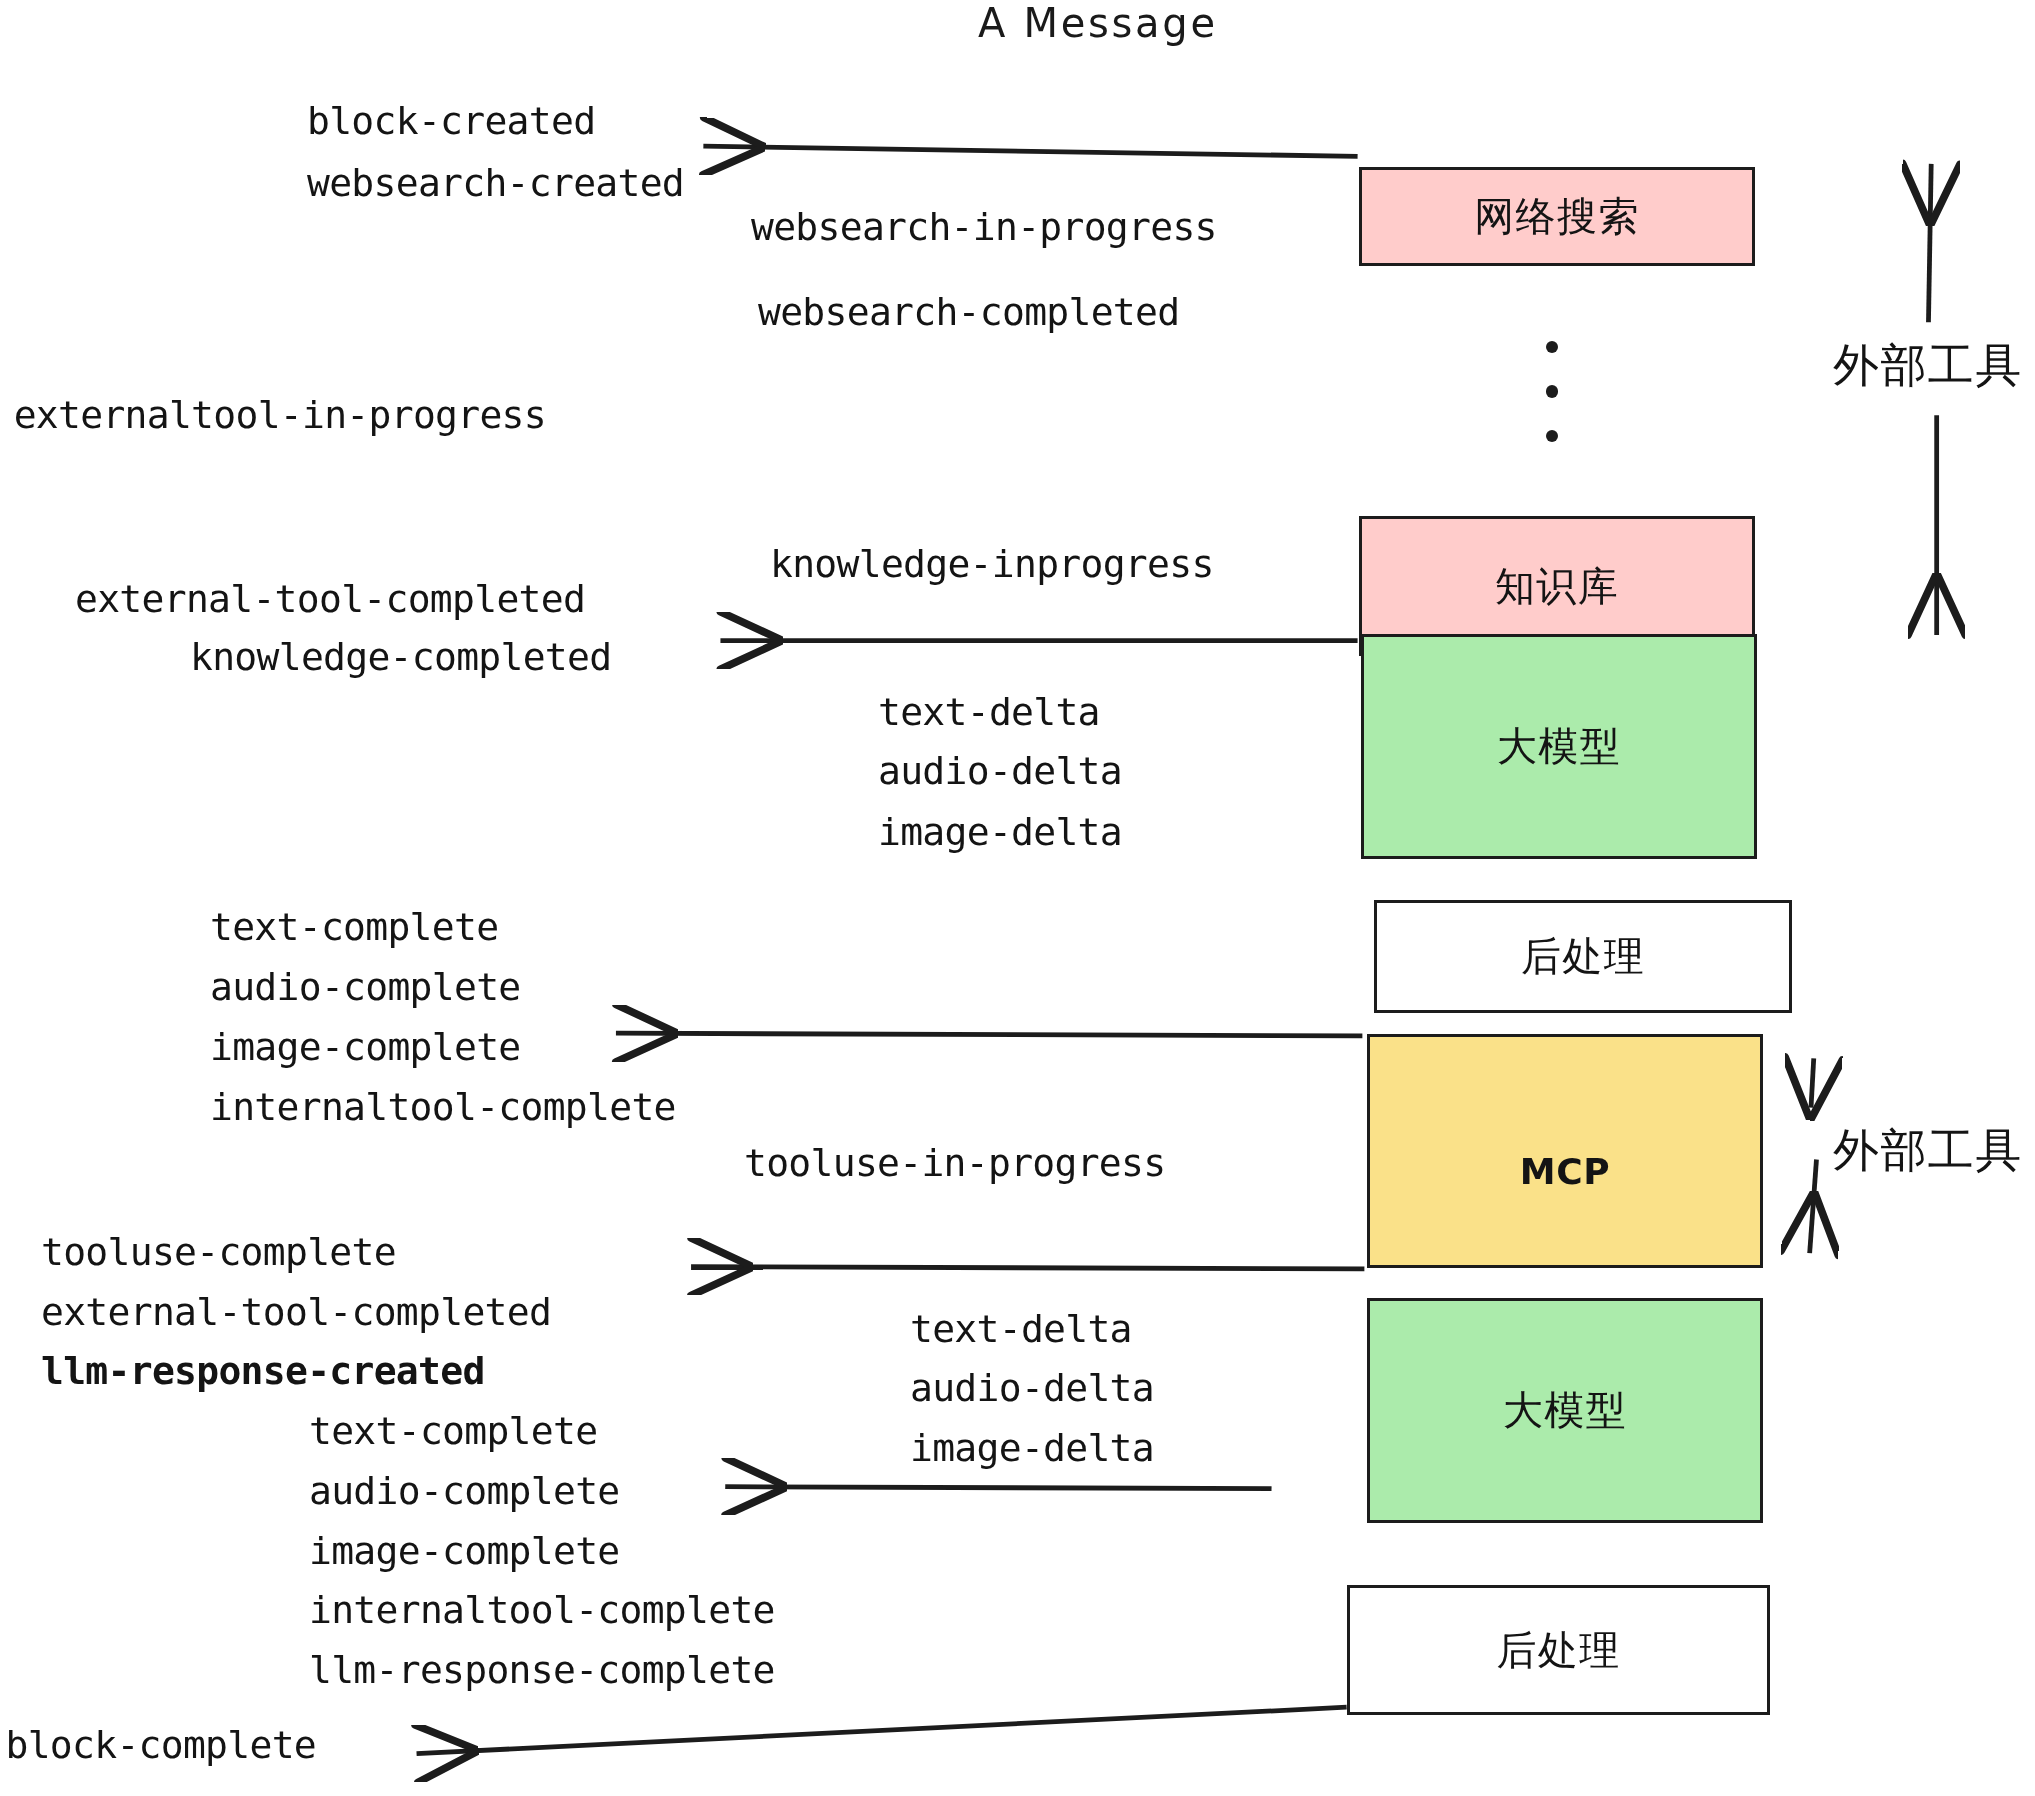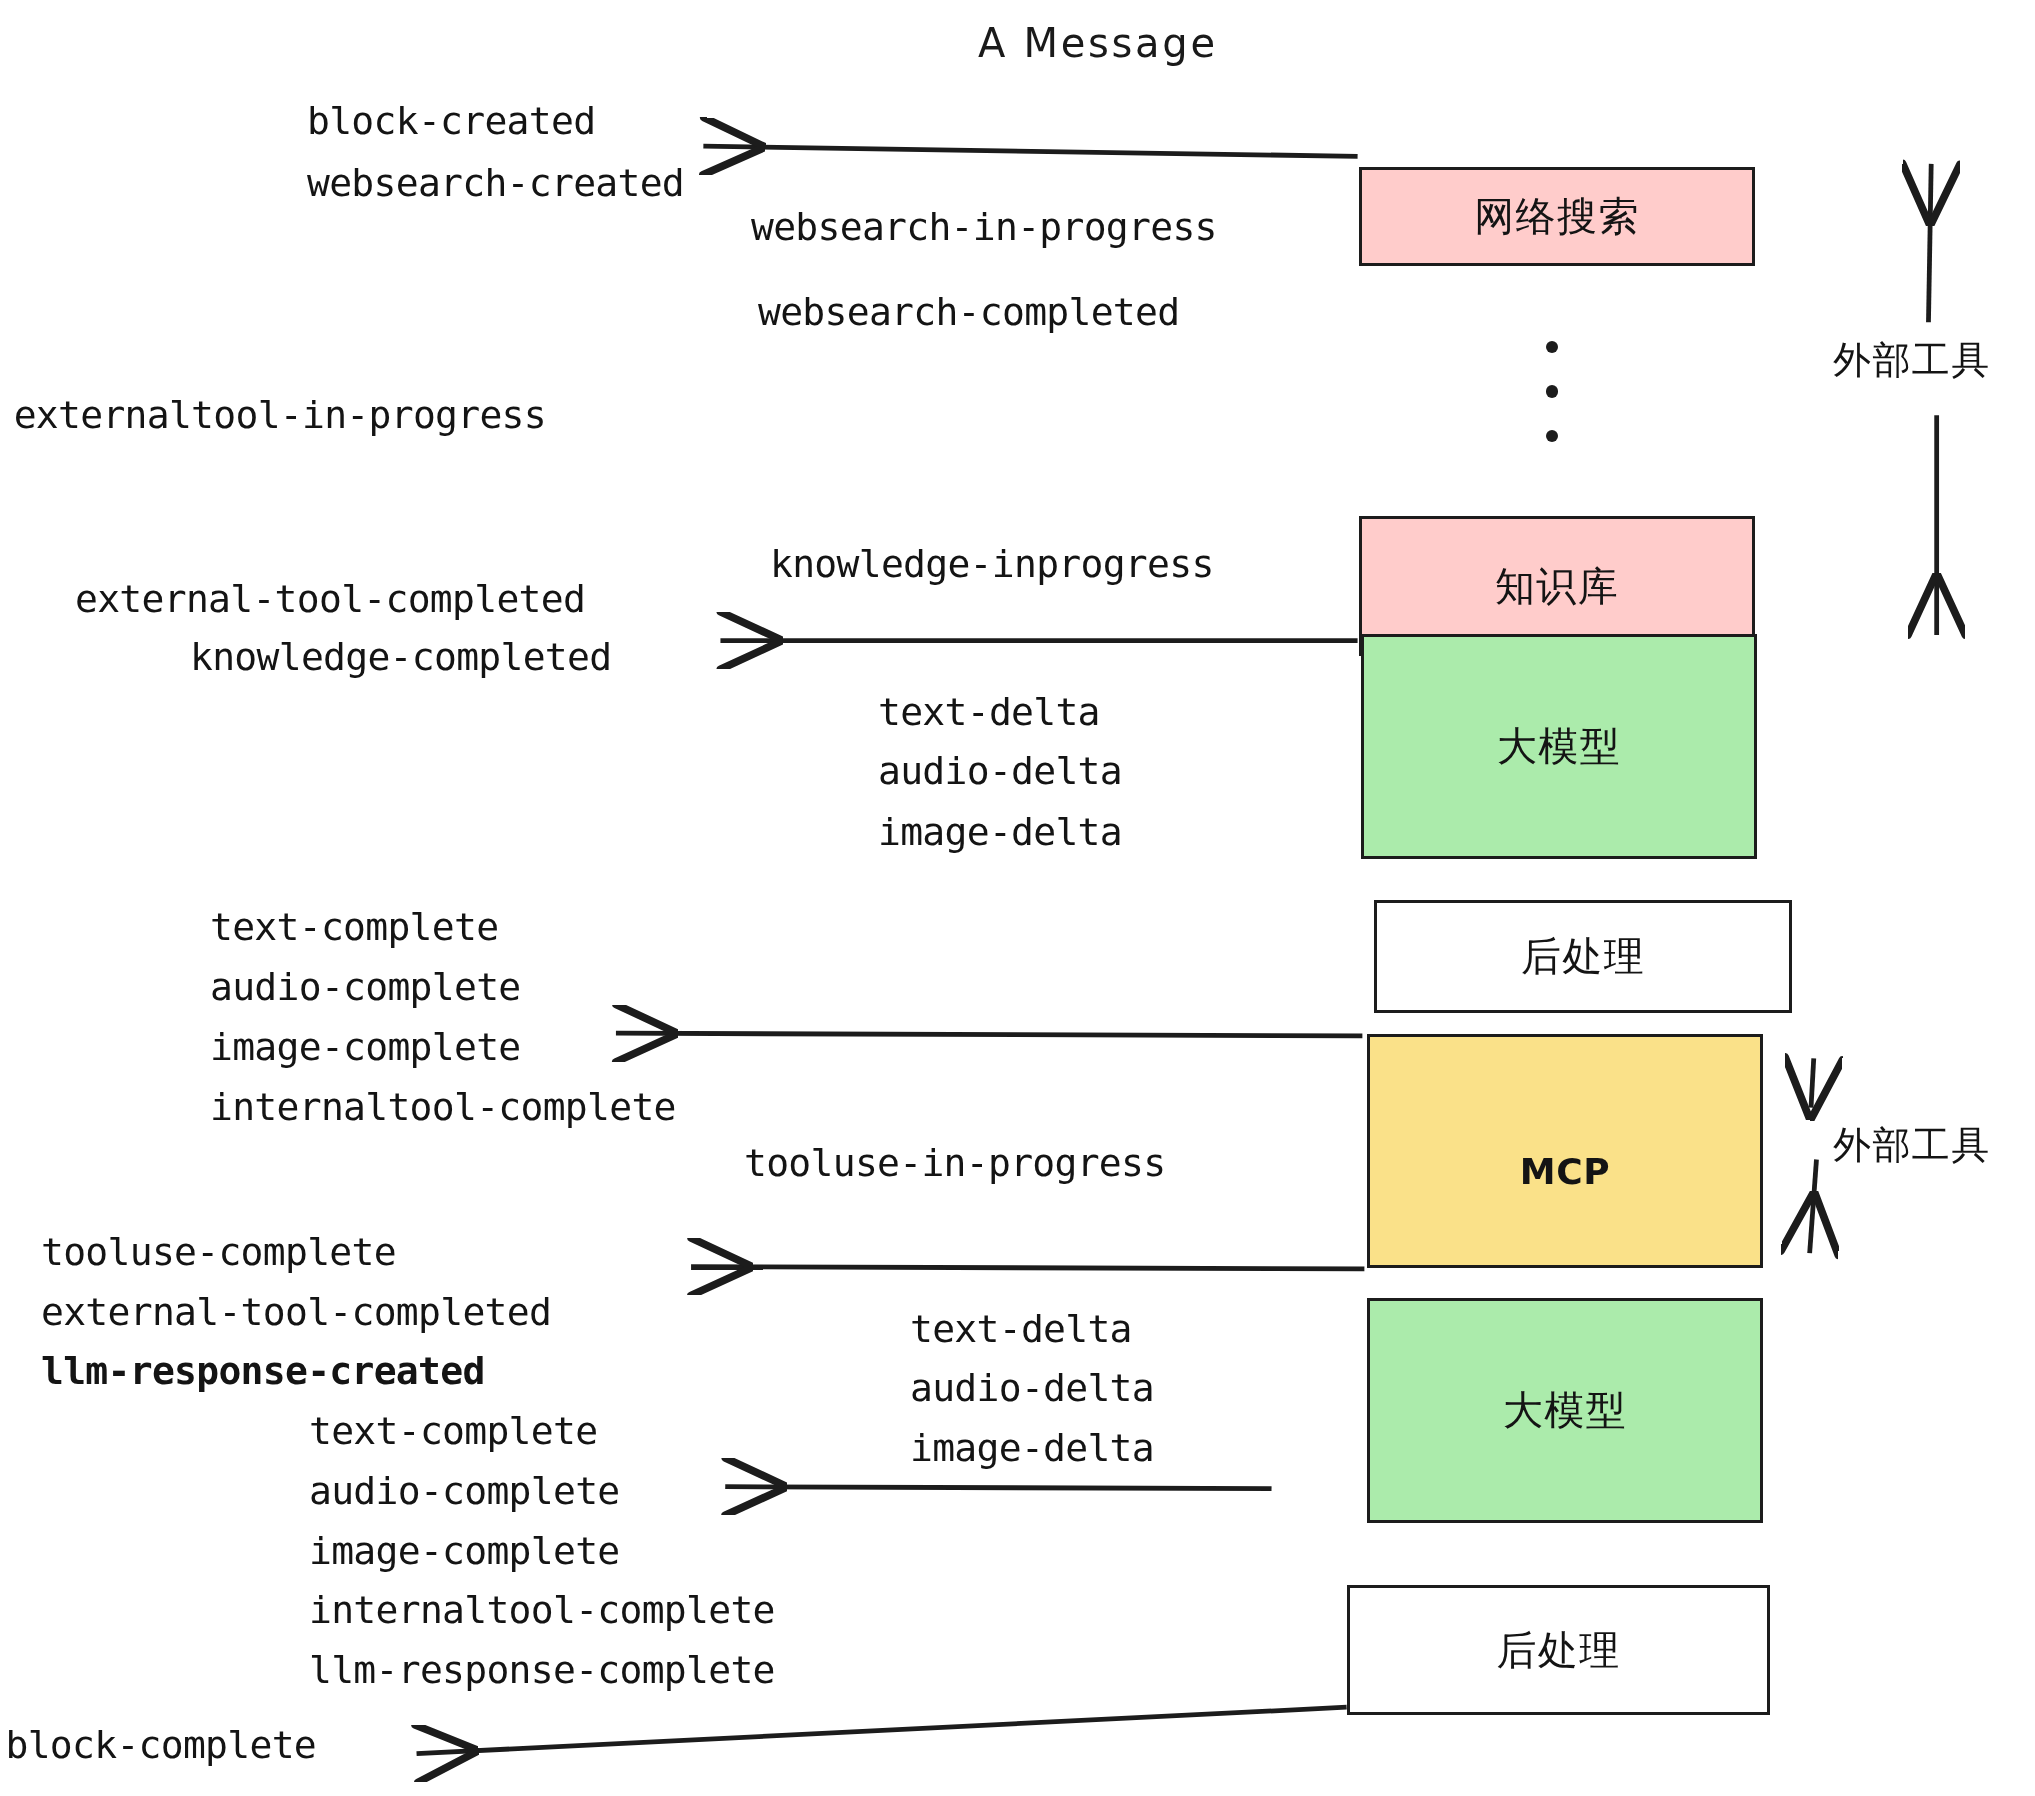--- a/index.html
+++ b/index.html
@@ -70,40 +70,40 @@
   .vdots i {
     display: block;
     width: 12.3px;
     height: 12.3px;
     border-radius: 50%;
     background: #1c1c1c;
   }
   .side-label {
     position: absolute;
     font-family: Liberation Mono, monospace;
-    font-size: 38px;
+    font-size: 46px;
     color: #141414;
     white-space: nowrap;
     letter-spacing: 1.4px;
   }
   svg.overlay {
     position: absolute;
     left: 0;
     top: 0;
     width: 2035px;
     height: 1796px;
     pointer-events: none;
   }
 </style>
 </head>
 <body>
 
 <div id="canvas">
 
-  <div class="title" style="left:978px; top:20px;">A Message</div>
+  <div class="title" style="left:978px; top:0;">A Message</div>
 
   <div class="box" style="left:1359px; top:167px; width:396px; height:99px; background:#FFCCCB;">
     <span class="box-label">网络搜索</span>
   </div>
 
   <div class="vdots" style="left:1545px; top:341px; width:13.7px; height:101px;">
     <i></i>
     <i></i>
     <i></i>
   </div>

